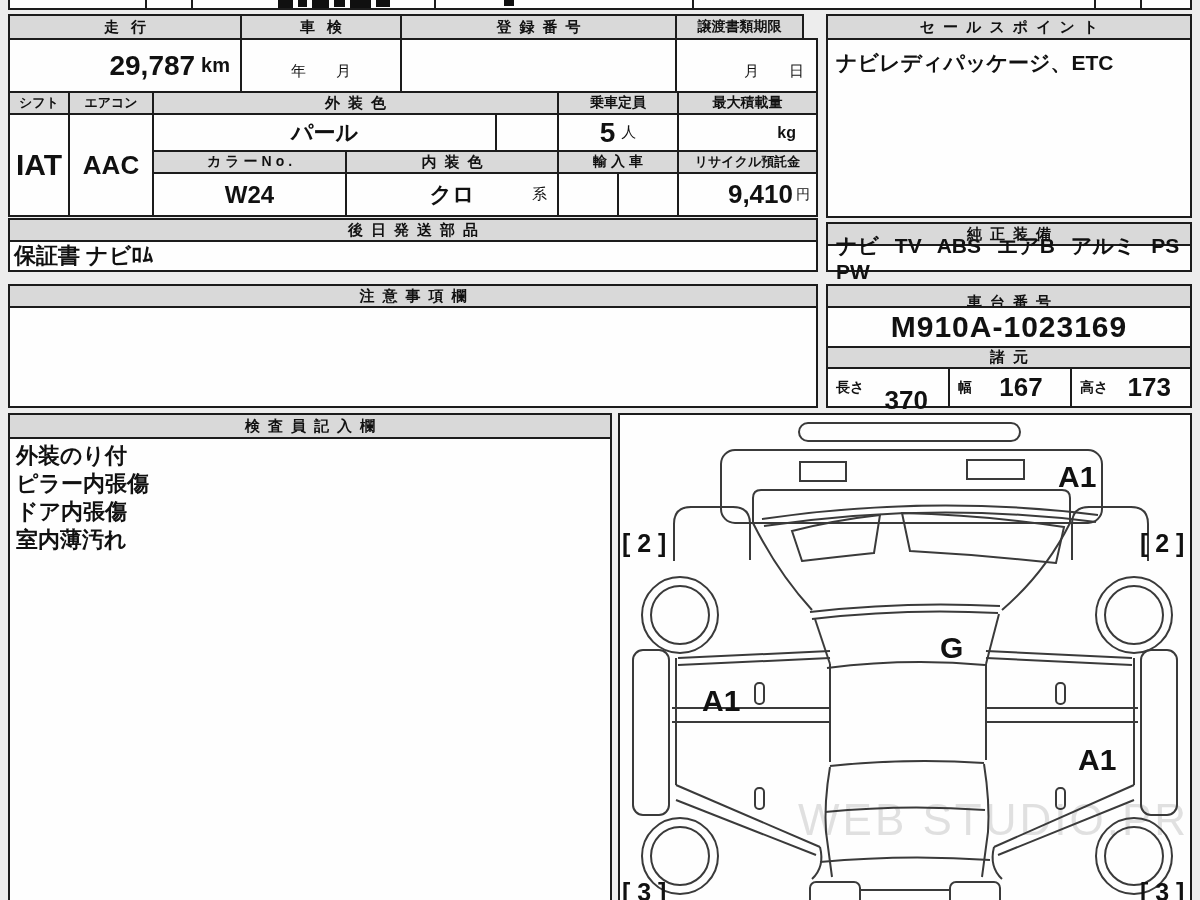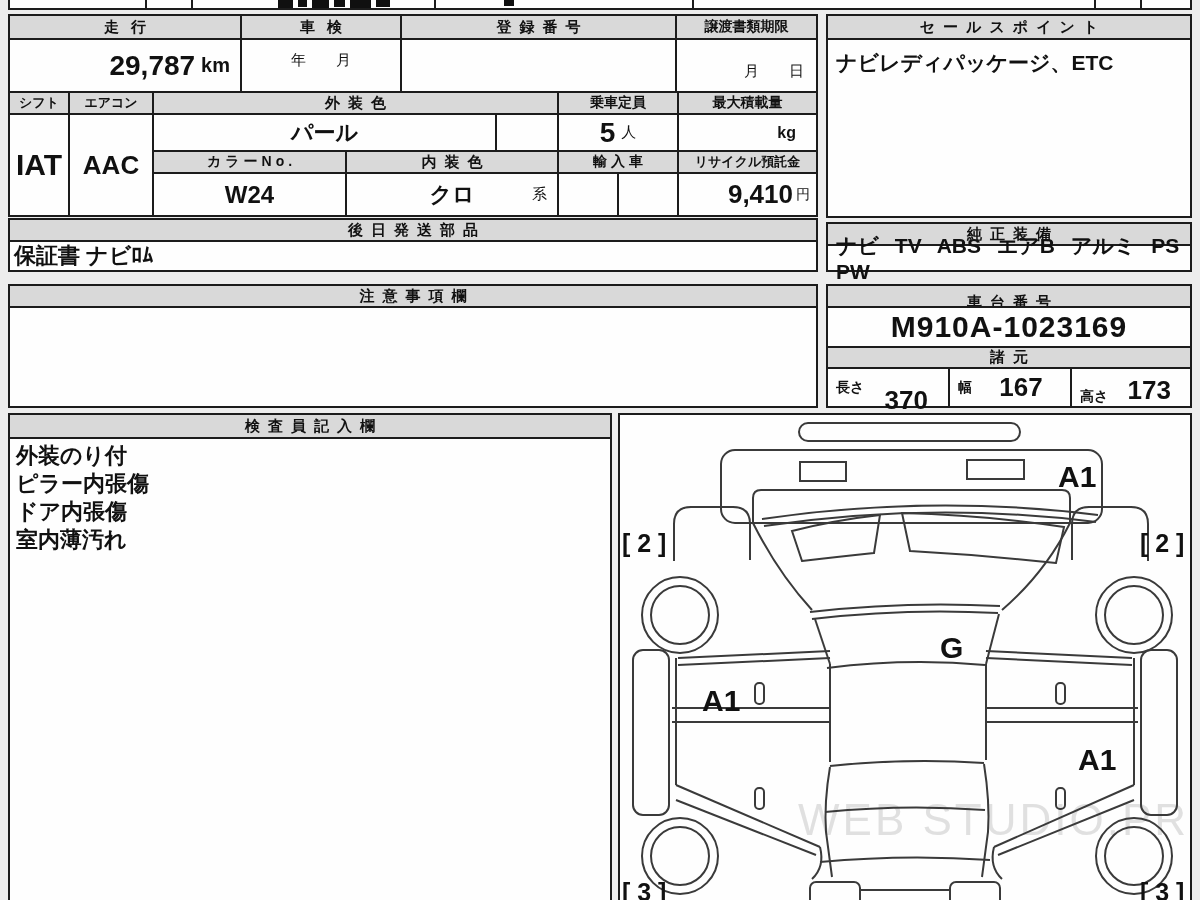--- a/index.html
+++ b/index.html
@@ -44,29 +44,29 @@
 
   <div class="box hd ls12" style="left:8px;top:14px;width:234px;height:26px;">
       <span>走行</span>
     </div>
   <div class="box hd ls12" style="left:240px;top:14px;width:162px;height:26px;">
       <span>車検</span>
     </div>
   <div class="box hd ls8" style="left:400px;top:14px;width:277px;height:26px;">
       <span>登録番号</span>
     </div>
-  <div class="box hd fs14" style="left:675px;top:14px;width:143px;height:26px;">
+  <div class="box hd fs14" style="left:675px;top:14px;width:129px;height:26px;">
       <span>譲渡書類期限</span>
     </div>
 
   <div class="box cell right" style="left:8px;top:38px;width:234px;height:55px;padding-right:10px;">
     <span class="bigval">29,787</span>
     <span class="unit" style="font-size:20px;">km</span>
   </div>
-  <div class="box cell center" style="left:240px;top:38px;width:162px;height:55px;font-size:15px;align-items:center;padding-bottom:10px;">
+  <div class="box cell center" style="left:240px;top:38px;width:162px;height:55px;font-size:15px;align-items:flex-end;padding-bottom:10px;">
     <span>年　　月</span>
   </div>
   <div class="box" style="left:400px;top:38px;width:277px;height:55px;"></div>
   <div class="box cell right" style="left:675px;top:38px;width:143px;height:55px;font-size:15px;align-items:flex-end;padding:0 12px 10px 0;">
     <span>月　　日</span>
   </div>
 
   <div class="box hd fs13" style="left:8px;top:91px;width:62px;height:24px;">
       <span>シフト</span>
     </div>
@@ -166,21 +166,21 @@
       <span>諸元</span>
     </div>
   <div class="box cell" style="left:826px;top:367px;width:124px;height:41px;padding-left:8px;">
     <span style="font-size:14px;font-weight:bold;">長さ</span>
     <span style="flex:1;text-align:center;font-weight:bold;font-size:26px;margin-top:25px;">370</span>
   </div>
   <div class="box cell" style="left:948px;top:367px;width:124px;height:41px;padding-left:8px;">
     <span style="font-size:14px;font-weight:bold;">幅</span>
     <span style="flex:1;text-align:center;font-weight:bold;font-size:26px;">167</span>
   </div>
-  <div class="box cell" style="left:1070px;top:367px;width:122px;height:41px;padding-left:8px;align-items:flex-end;">
+  <div class="box cell" style="left:1070px;top:367px;width:122px;height:41px;padding-left:8px;">
     <span style="font-size:14px;font-weight:bold;">高さ</span>
     <span style="flex:1;text-align:center;font-weight:bold;font-size:26px;">173</span>
   </div>
 
   <div class="box hd ls8" style="left:8px;top:413px;width:604px;height:26px;">
       <span>検査員記入欄</span>
     </div>
   <div class="box" style="left:8px;top:437px;width:604px;height:467px;padding:3px 6px;">
     <div class="noteline">外装のり付</div>
     <div class="noteline">ピラー内張傷</div>

